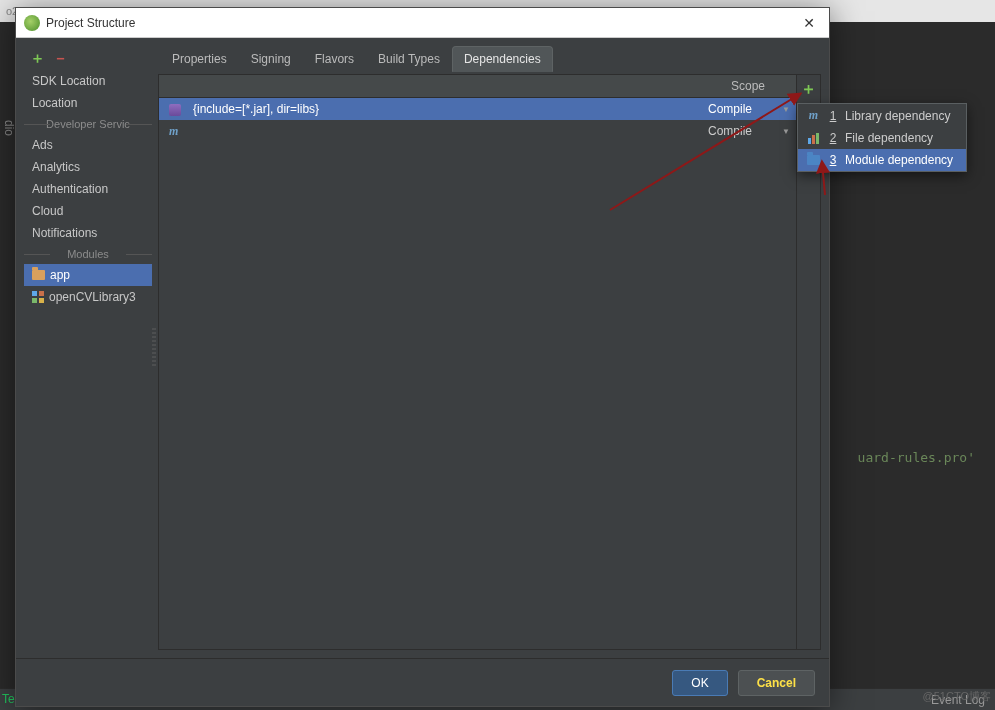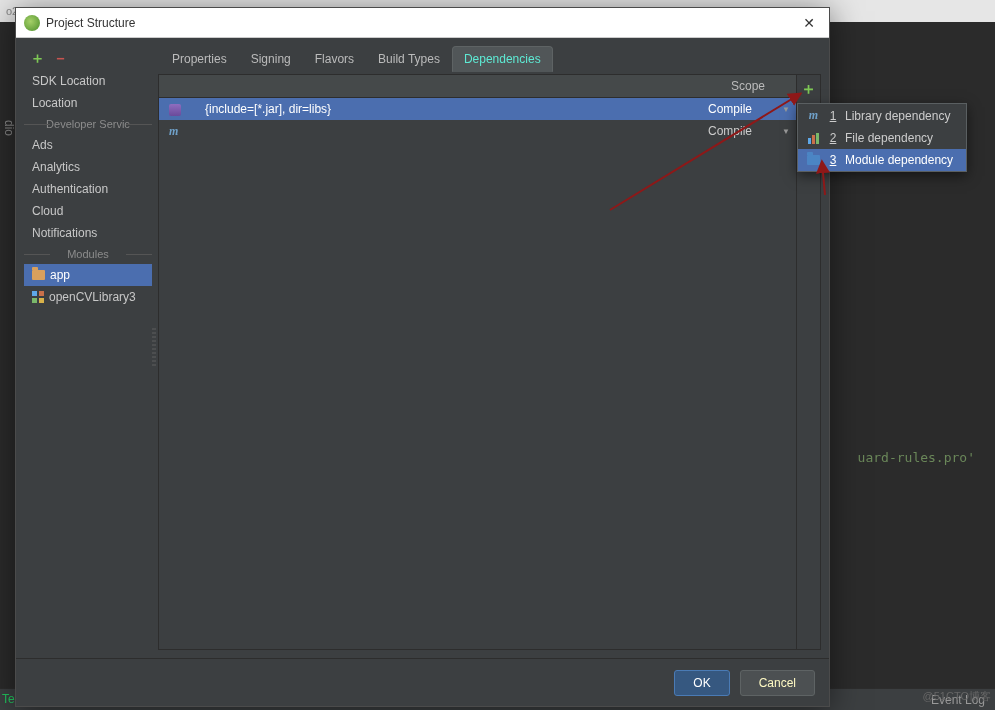--- a/index.html
+++ b/index.html
@@ -117,42 +117,42 @@
   .rightpane { flex:1; display:flex; flex-direction:column; }
   .tabs { display:flex; gap:0; height:28px; align-items:flex-start; padding-left:2px;}
   .tab {
     padding: 5px 11px; color:#bbb;
     border:1px solid transparent;
     border-radius:4px 4px 0 0;
     font-size:12px;
   }
   .tab.active {
     background:#515658; border-color:#5e6364; border-bottom-color:#515658;
-    color:#5eead4;
+    color:#e5e5e5;
   }
   .deps-area {
     flex:1; background:#3c3f41;
     border:1px solid #2d2d2d;
     display:flex; flex-direction:column;
   }
   .deps-body { flex:1; display:flex; }
   .deps-table { flex:1; display:flex; flex-direction:column; }
   .deps-header {
     display:flex; height:23px; background:#45494a;
     color:#bbb; align-items:center;
     border-bottom:1px solid #2d2d2d;
   }
   .deps-hd-name { flex:1; border-right:1px solid #2d2d2d; }
   .deps-hd-scope { width:96px; text-align:center; }
   .dep-row {
     display:flex; height:22px; align-items:center;
     color:#ccc;
   }
   .dep-row.selected { background:#4b6eaf; color:#fff; }
-  .dep-name { flex:1; padding-left:10px; display:flex; align-items:flex-end; gap:24px; overflow:hidden; }
+  .dep-name { flex:1; padding-left:10px; display:flex; align-items:flex-end; gap:12px; overflow:hidden; }
   .dep-scope { width:96px; padding-left:8px; display:flex; align-items:center; justify-content:space-between; padding-right:6px; }
   .dropdown-arrow { font-size:8px; color:#999; }
   .jar-icon {
     width:12px; height:12px; display:inline-block;
     background: linear-gradient(#8f6dbf,#6a4a9a); border-radius:2px;
   }
   .maven-icon {
     display:inline-block; width:13px; color:#6fa0c8; font-style:italic; font-weight:bold; font-family:serif;
   }
   .deps-toolbar {
@@ -207,23 +207,23 @@
   }
 
   
   .dlg-footer {
     height:48px; display:flex; align-items:center; justify-content:flex-end;
     gap:10px; padding:0 14px;
     border-top:1px solid #2d2d2d;
   }
   .btn {
     height:26px; padding: 0 18px;
-    background:#4c5052; color:#fef9c3;
+    background:#4c5052; color:#fde047;
     border:1px solid #5e6364; border-radius:3px;
-    display:inline-flex; align-items:center;
+    display:inline-flex; align-items:center;font-weight:bold;
   }
   .btn.primary { background:#365880; border-color:#4a7bb5; color:#fff; font-weight:500; }
 </style>
 </head>
 <body>
 
 <div class="bg-app">
   <div class="bg-titlebar">o2.1\workspace] - openCVLibrary310 - Android Studio 2.1.2</div>
   <div style="position:absolute; left:2px; top:120px; writing-mode:vertical-rl; color:#888">dio</div>
   <div class="bg-code">uard-rules.pro'</div>

